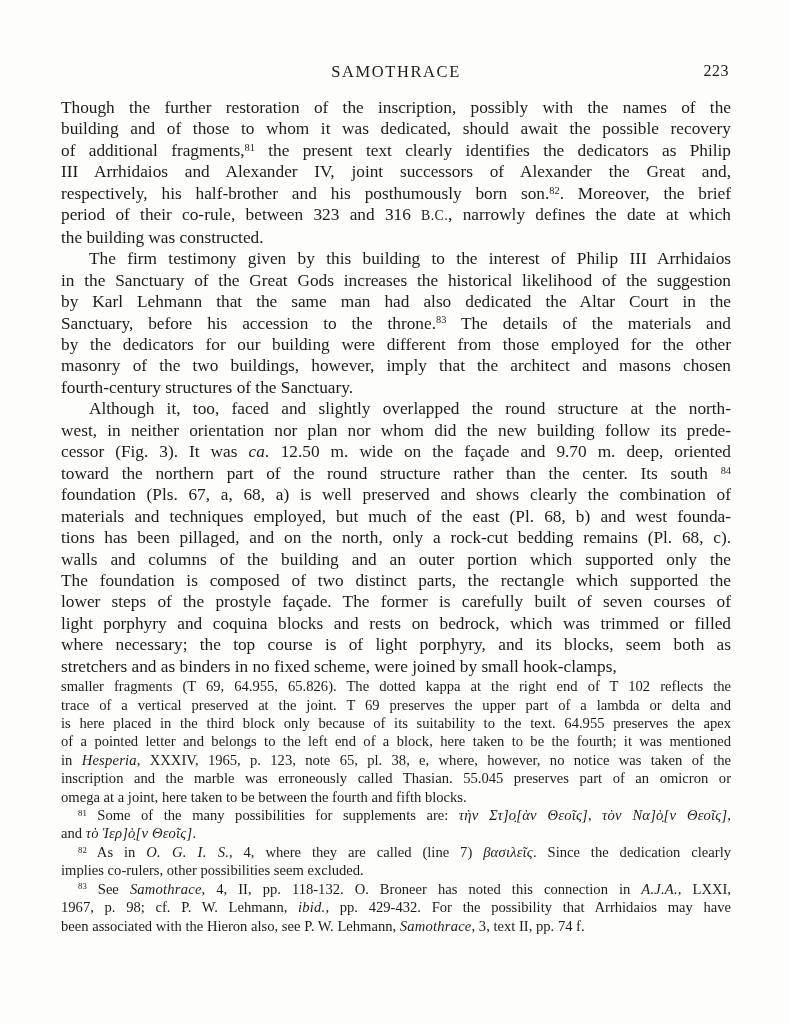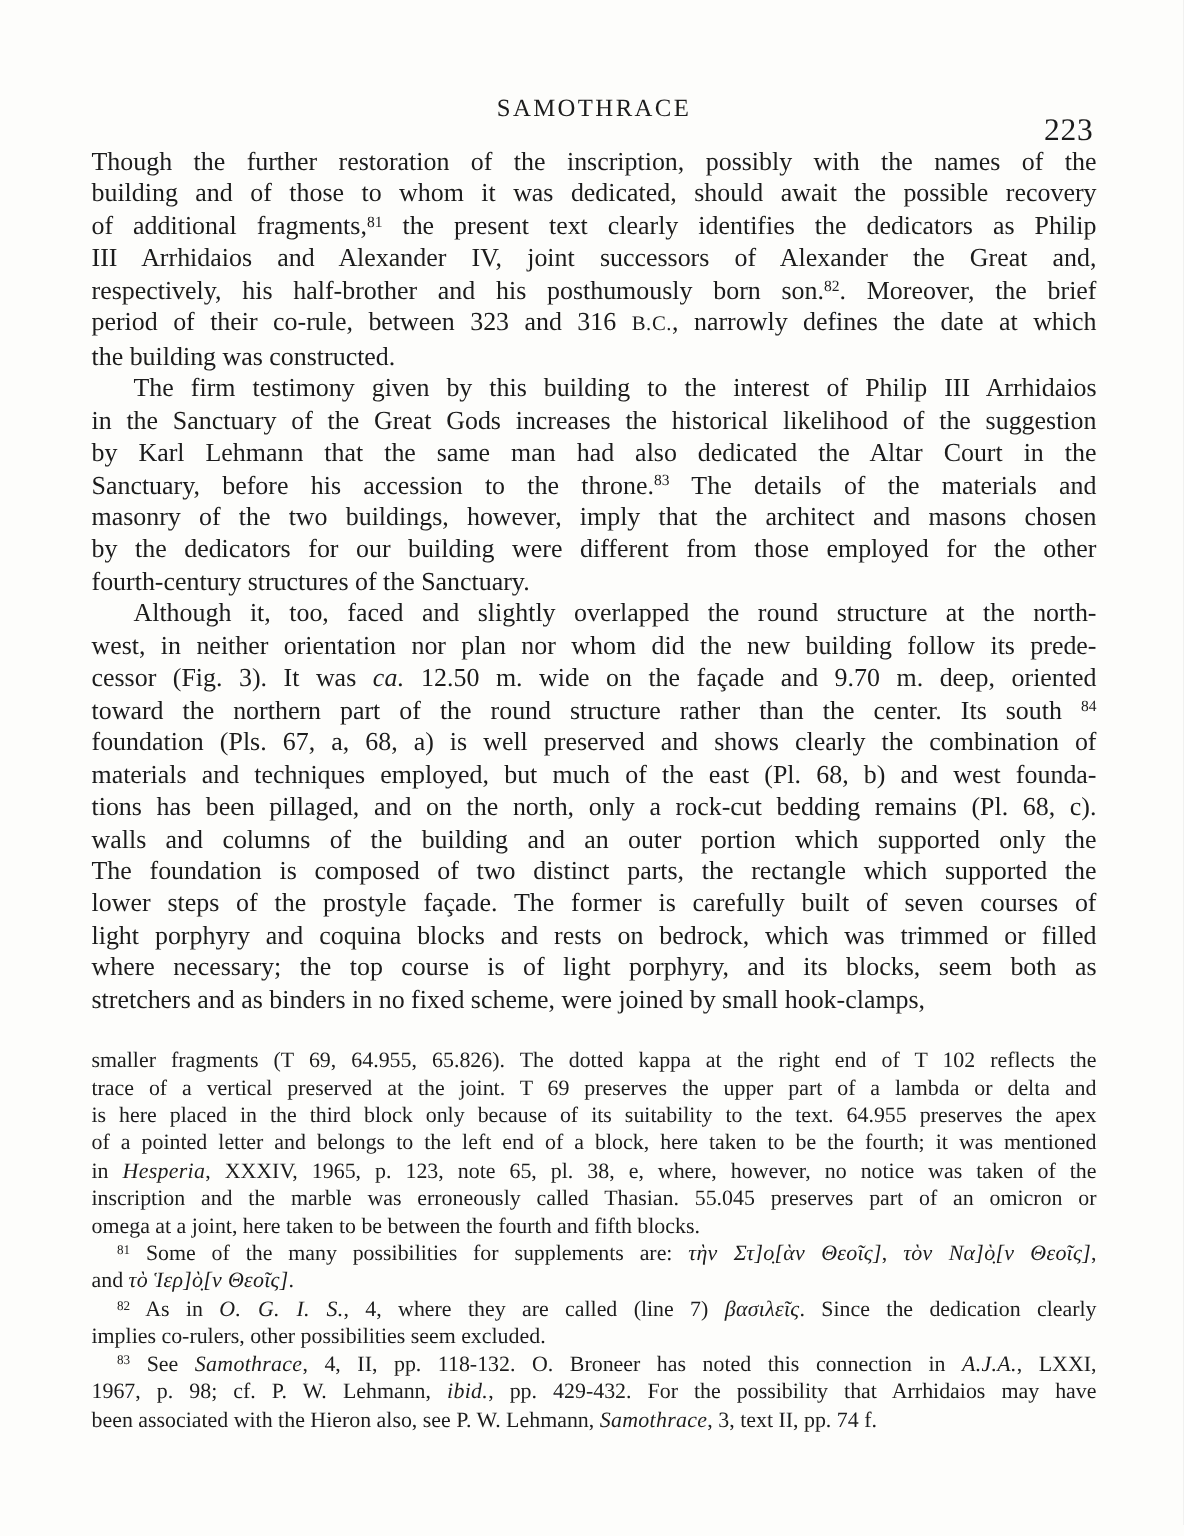--- a/index.html
+++ b/index.html
@@ -11,26 +11,26 @@
     font-family:"Liberation Serif","DejaVu Serif",serif;
     color:#1c1c1c;
     overflow:hidden;
     -webkit-font-smoothing:antialiased;
   }
   .content { position:absolute; left:61px; top:62px; width:670px; }
   .head { position:relative; height:20px; }
   .head-title {
     text-align:center; font-size:16.5px; letter-spacing:1.6px;
   }
-  .head-num { position:absolute; right:2px; top:12px; font-size:21px; letter-spacing:0.5px; }
+  .head-num { position:absolute; right:2px; top:0; font-size:16px; letter-spacing:0.5px; }
   .body-text { margin-top:15px; font-size:17.3px; line-height:21.45px; }
   .line { text-align:justify; text-align-last:justify; }
   .line.last { text-align-last:left; }
   .para.indent .line.first { text-indent:28px; }
-  .footnotes { margin-top:21px; font-size:14.6px; line-height:18.4px; }
+  .footnotes { margin-top:0; font-size:14.6px; line-height:18.4px; }
   .footnotes .fn.indent .line.first { text-indent:17px; }
   sup { font-size:60%; line-height:0; vertical-align:baseline; position:relative; top:-0.5em; }
   .sc { font-size:80%; letter-spacing:0.4px; }
   i { letter-spacing:0.2px; }
 </style>
 </head>
 <body>
 
 <div class="page">
   <div class="content">
@@ -46,22 +46,22 @@
           <div class="line">III Arrhidaios and Alexander IV, joint successors of Alexander the Great and,</div>
           <div class="line">respectively, his half-brother and his posthumously born son.<sup>82</sup>.  Moreover, the brief</div>
           <div class="line">period of their co-rule, between 323 and 316 <span class="sc">B.C.</span>, narrowly defines the date at which</div>
           <div class="line last">the building was constructed.</div>
         </div>
         <div class="para indent">
           <div class="line first">The firm testimony given by this building to the interest of Philip III Arrhidaios</div>
           <div class="line">in the Sanctuary of the Great Gods increases the historical likelihood of the suggestion</div>
           <div class="line">by Karl Lehmann that the same man had also dedicated the Altar Court in the</div>
           <div class="line">Sanctuary, before his accession to the throne.<sup>83</sup>  The details of the materials and</div>
+          <div class="line">by the dedicators for our building were different from those employed for the other</div>
           <div class="line">masonry of the two buildings, however, imply that the architect and masons chosen</div>
-          <div class="line">by the dedicators for our building were different from those employed for the other</div>
           <div class="line last">fourth-century structures of the Sanctuary.</div>
         </div>
         <div class="para indent">
           <div class="line first">Although it, too, faced and slightly overlapped the round structure at the north-</div>
           <div class="line">west, in neither orientation nor plan nor whom did the new building follow its prede-</div>
           <div class="line">cessor (Fig. 3).  It was <i>ca.</i> 12.50 m. wide on the façade and 9.70 m. deep, oriented</div>
           <div class="line">toward the northern part of the round structure rather than the center.  Its south <sup>84</sup></div>
           <div class="line">foundation (Pls. 67, a, 68, a) is well preserved and shows clearly the combination of</div>
           <div class="line">materials and techniques employed, but much of the east (Pl. 68, b) and west founda-</div>
           <div class="line">tions has been pillaged, and on the north, only a rock-cut bedding remains (Pl. 68, c).</div>

